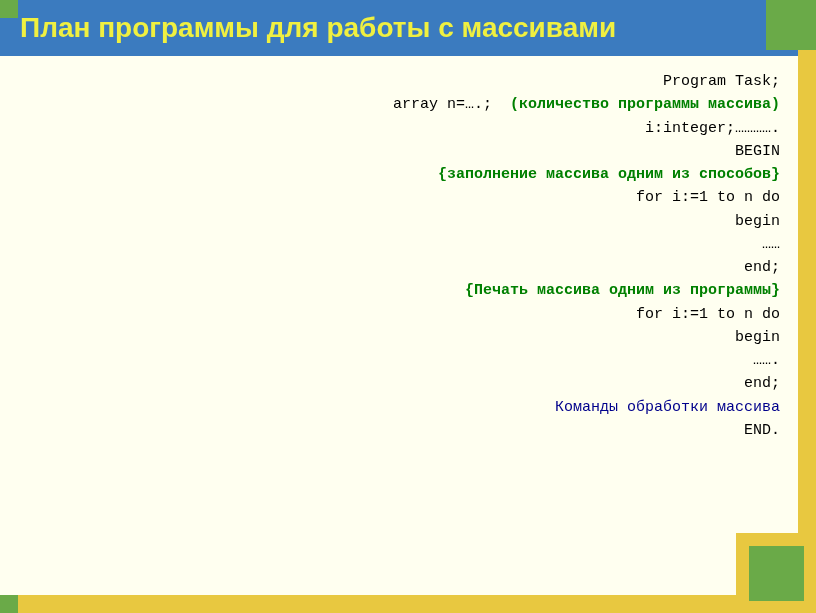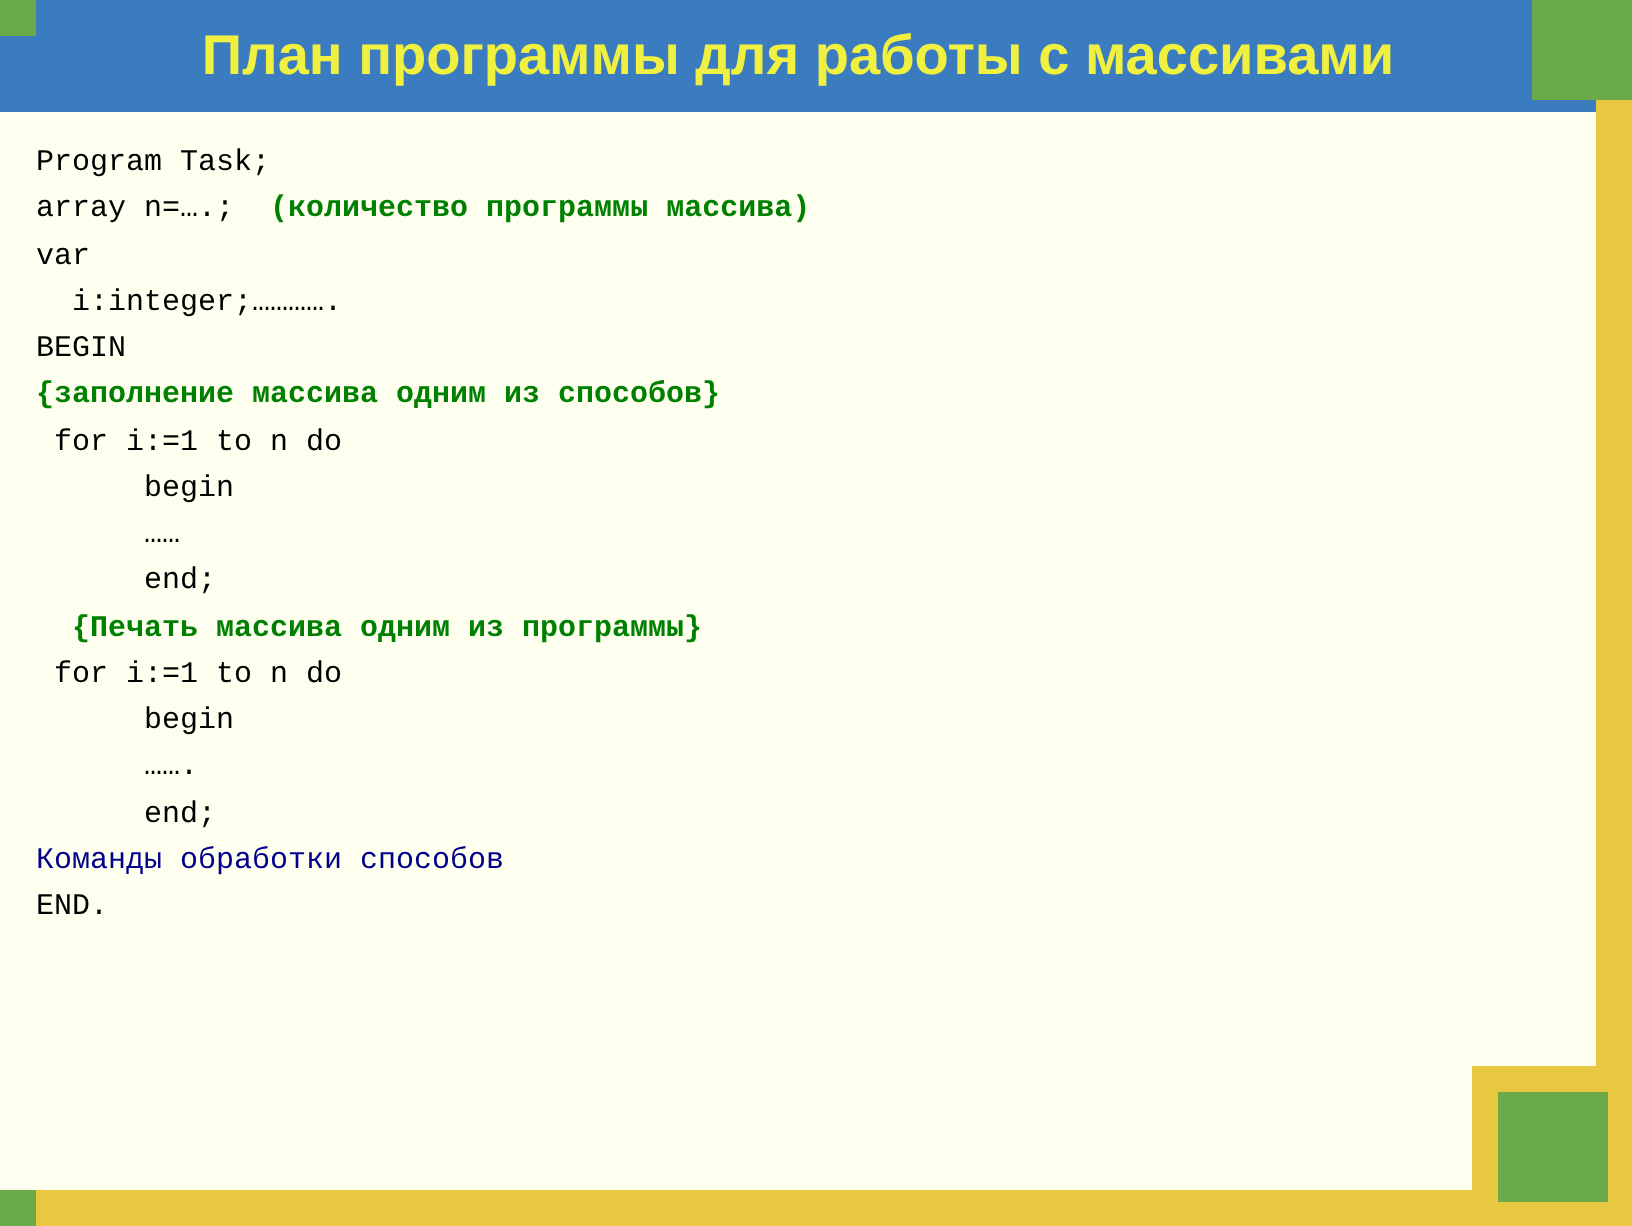--- a/index.html
+++ b/index.html
@@ -96,21 +96,20 @@
       height: 18px;
       background: #e8c840;
       z-index: 5;
     }
 
     
     .header {
       background: #3b7bbf;
       padding: 12px 20px 12px 20px;
       margin-right: 18px;
-      text-align: center;
     }
 
     .header-title {
       color: #f0f040;
       font-size: 28px;
       font-weight: bold;
       font-family: Arial, sans-serif;
     }
 
     
@@ -120,20 +119,21 @@
       margin-bottom: 18px;
       background: #fffff0;
       padding: 14px 18px 14px 18px;
       overflow: hidden;
     }
 
     .code-block {
       font-family: 'Courier New', Courier, monospace;
       font-size: 15px;
       line-height: 1.55;
+      text-align: right;
     }
 
     .code-line {
       display: block;
       white-space: pre;
     }
 
     .black {
       color: #000000;
     }
@@ -162,32 +162,31 @@
 
   <div class="header">
     <span class="header-title">План программы для работы с массивами</span>
   </div>
 
   <div class="main-content">
     <div class="code-block">
 
       <span class="code-line black">Program Task;</span>
       <span class="code-line"><span class="black">array n=….;</span><span class="green">  (количество программы массива)</span></span>
-      <span class="code-line black">var</span>
       <span class="code-line black">  i:integer;………….</span>
       <span class="code-line black">BEGIN</span>
       <span class="code-line green">{заполнение массива одним из способов}</span>
       <span class="code-line black"> for i:=1 to n do</span>
       <span class="code-line black">      begin</span>
       <span class="code-line black">      ……</span>
       <span class="code-line black">      end;</span>
       <span class="code-line green">  {Печать массива одним из программы}</span>
       <span class="code-line black"> for i:=1 to n do</span>
       <span class="code-line black">      begin</span>
       <span class="code-line black">      …….</span>
       <span class="code-line black">      end;</span>
-      <span class="code-line blue">Команды обработки способов</span>
+      <span class="code-line blue">Команды обработки массива</span>
       <span class="code-line black">END.</span>
 
     </div>
   </div>
 
 </div>
 
 </body></html>

